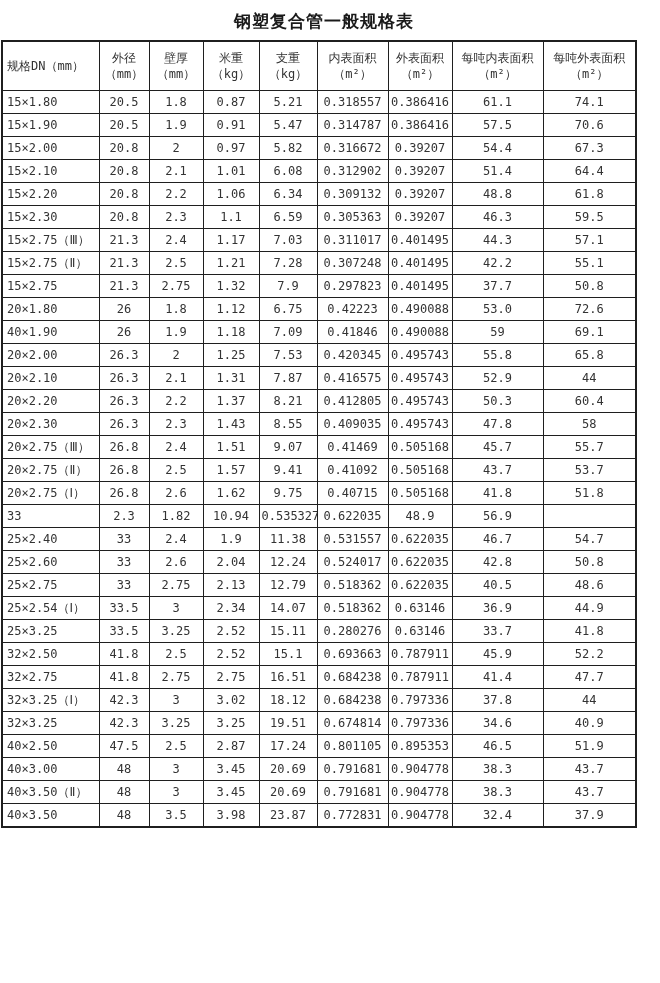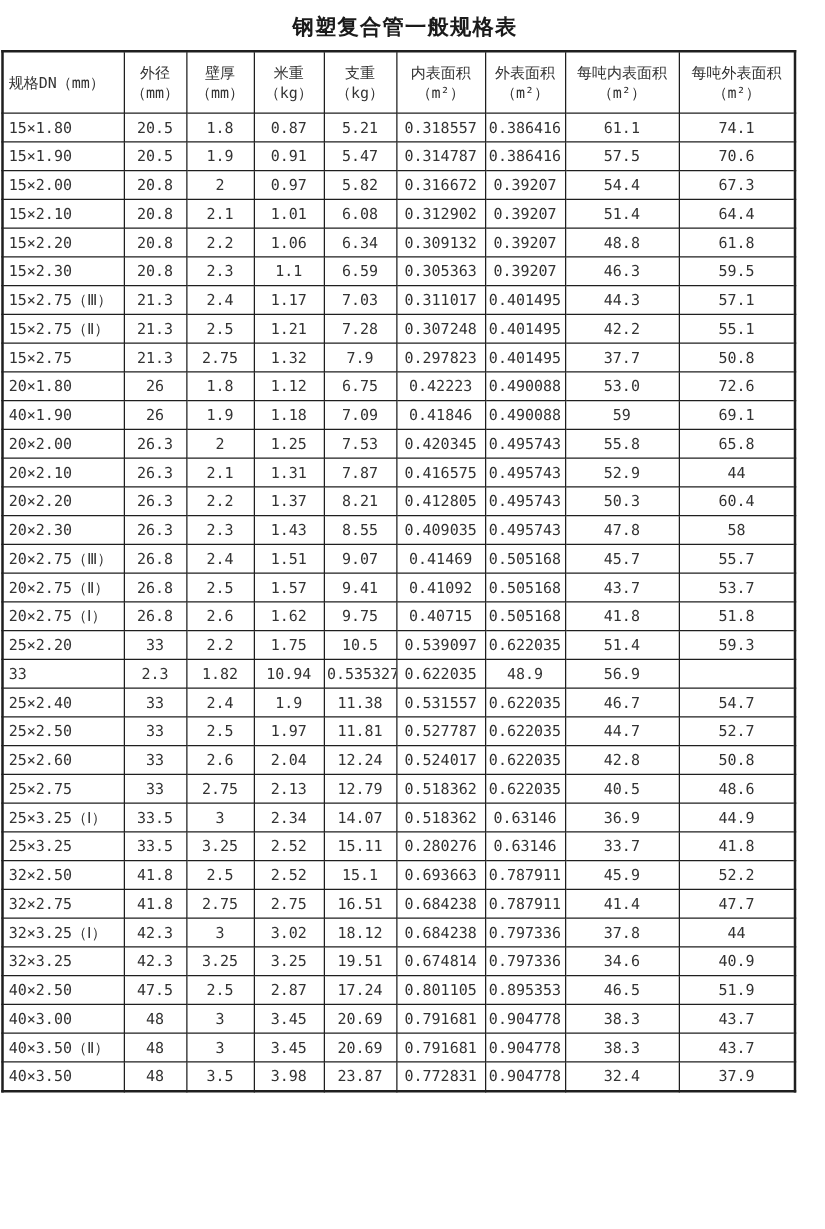--- a/index.html
+++ b/index.html
@@ -280,31 +280,20 @@
           <td>26.8</td>
           <td>2.6</td>
           <td>1.62</td>
           <td>9.75</td>
           <td>0.40715</td>
           <td>0.505168</td>
           <td>41.8</td>
           <td>51.8</td>
         </tr>
         <tr>
-          <td>25×2.20</td>
-          <td>33</td>
-          <td>2.2</td>
-          <td>1.75</td>
-          <td>10.5</td>
-          <td>0.539097</td>
-          <td>0.622035</td>
-          <td>51.4</td>
-          <td>59.3</td>
-        </tr>
-        <tr>
           <td>33</td>
           <td>2.3</td>
           <td>1.82</td>
           <td>10.94</td>
           <td>0.535327</td>
           <td>0.622035</td>
           <td>48.9</td>
           <td>56.9</td>
           <td></td>
         </tr>
@@ -313,31 +302,20 @@
           <td>33</td>
           <td>2.4</td>
           <td>1.9</td>
           <td>11.38</td>
           <td>0.531557</td>
           <td>0.622035</td>
           <td>46.7</td>
           <td>54.7</td>
         </tr>
         <tr>
-          <td>25×2.50</td>
-          <td>33</td>
-          <td>2.5</td>
-          <td>1.97</td>
-          <td>11.81</td>
-          <td>0.527787</td>
-          <td>0.622035</td>
-          <td>44.7</td>
-          <td>52.7</td>
-        </tr>
-        <tr>
           <td>25×2.60</td>
           <td>33</td>
           <td>2.6</td>
           <td>2.04</td>
           <td>12.24</td>
           <td>0.524017</td>
           <td>0.622035</td>
           <td>42.8</td>
           <td>50.8</td>
         </tr>
@@ -346,21 +324,21 @@
           <td>33</td>
           <td>2.75</td>
           <td>2.13</td>
           <td>12.79</td>
           <td>0.518362</td>
           <td>0.622035</td>
           <td>40.5</td>
           <td>48.6</td>
         </tr>
         <tr>
-          <td>25×3.25（Ⅰ）</td>
+          <td>25×2.54（Ⅰ）</td>
           <td>33.5</td>
           <td>3</td>
           <td>2.34</td>
           <td>14.07</td>
           <td>0.518362</td>
           <td>0.63146</td>
           <td>36.9</td>
           <td>44.9</td>
         </tr>
         <tr>

